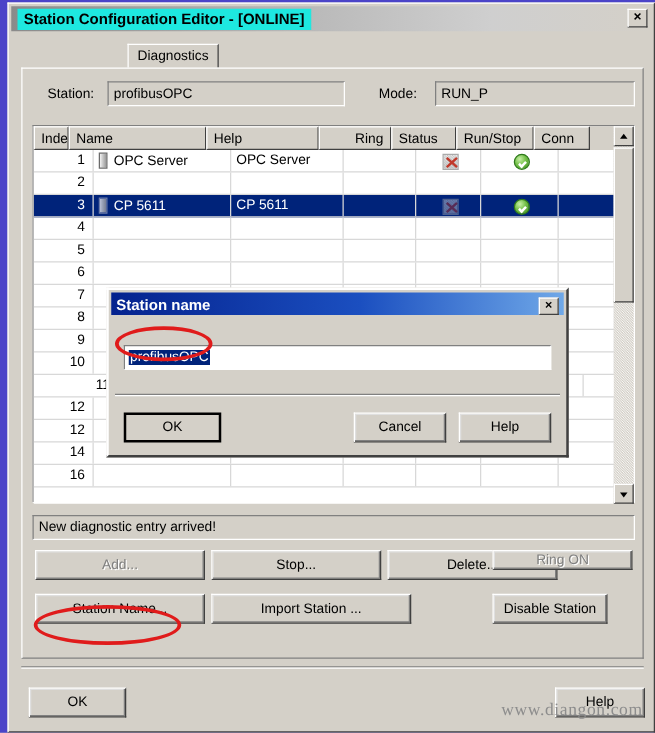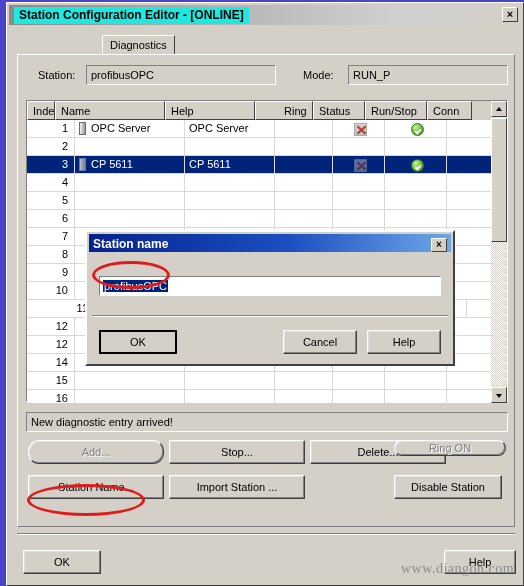--- a/index.html
+++ b/index.html
@@ -257,21 +257,21 @@
     border-right: 1px solid #404040;
     border-bottom: 1px solid #404040;
     box-shadow: inset -1px -1px 0 #808080, inset 1px 1px 0 #dfdfdf;
     font-size: 11px; color: #000;
     text-align: center;
     cursor: default;
     font-family: "Liberation Sans", sans-serif;
     line-height: 1;
     display: flex; align-items: center; justify-content: center;
   }
-  .btn.disabled { color: #808080; text-shadow: 1px 1px 0 #ffffff; border-radius: 11px; }
+  .btn.disabled { color: #808080; text-shadow: 1px 1px 0 #ffffff; }
   .btn.default { border: 2px solid #000; box-shadow: none; }
 
   
   #dialog {
     position: absolute;
     left: 78px; top: 227px;
     width: 370px; height: 136px;
     background: #d4d0c8;
     border-top: 2px solid #ffffff;
     border-left: 2px solid #ffffff;
@@ -508,29 +508,20 @@
           <div class="row">
             <div class="cell idx" style="width: 48px;"><span>14</span></div>
             <div class="cell" style="width: 110px;"><span></span></div>
             <div class="cell" style="width: 90px;"><span></span></div>
             <div class="cell" style="width: 58px;"><span></span></div>
             <div class="cell" style="width: 52px;"><span></span></div>
             <div class="cell" style="width: 62px;"><span></span></div>
             <div class="cell" style="width: 45px;"><span></span></div>
           </div>
           <div class="row">
-            <div class="cell idx" style="width: 48px;"><span>15</span></div>
-            <div class="cell" style="width: 110px;"><span></span></div>
-            <div class="cell" style="width: 90px;"><span></span></div>
-            <div class="cell" style="width: 58px;"><span></span></div>
-            <div class="cell" style="width: 52px;"><span></span></div>
-            <div class="cell" style="width: 62px;"><span></span></div>
-            <div class="cell" style="width: 45px;"><span></span></div>
-          </div>
-          <div class="row">
             <div class="cell idx" style="width: 48px;"><span>16</span></div>
             <div class="cell" style="width: 110px;"><span></span></div>
             <div class="cell" style="width: 90px;"><span></span></div>
             <div class="cell" style="width: 58px;"><span></span></div>
             <div class="cell" style="width: 52px;"><span></span></div>
             <div class="cell" style="width: 62px;"><span></span></div>
             <div class="cell" style="width: 45px;"><span></span></div>
           </div>
         </div>
 
@@ -546,22 +537,22 @@
     </div>
 
     <div id="statusbar">New diagnostic entry arrived!</div>
 
     <div id="action-btns">
         <div class="btn disabled" style="left: 10px; top: 385px; width: 136px; height: 24px;">Add...</div>
         <div class="btn" style="left: 151px; top: 385px; width: 136px; height: 24px;">Stop...</div>
         <div class="btn" style="left: 292px; top: 385px; width: 136px; height: 24px;">Delete...</div>
         <div class="btn disabled" style="left: 376px; top: 385px; width: 112px; height: 16px;">Ring ON</div>
         <div class="btn" style="left: 10px; top: 420px; width: 136px; height: 24px;">Station Name...</div>
-        <div class="btn" style="left: 151px; top: 420px; width: 136px; height: 24px;">Import Station ...</div>
-        <div class="btn" style="left: 376px; top: 420px; width: 108px; height: 24px;">Disable Station</div>
+        <div class="btn" style="left: 151px; top: 420px; width: 160px; height: 24px;">Import Station ...</div>
+        <div class="btn" style="left: 376px; top: 420px; width: 92px; height: 24px;">Disable Station</div>
       </div>
   </div>
 
   <div id="bottom-sep"></div>
   <div class="btn" style="left:16px; top:547px; width:78px; height:24px;">OK</div>
   <div class="btn" style="left:437px; top:547px; width:72px; height:24px;">Help</div>
 
   <div id="dialog">
     <div id="dlg-title">
       <span>Station name</span>

